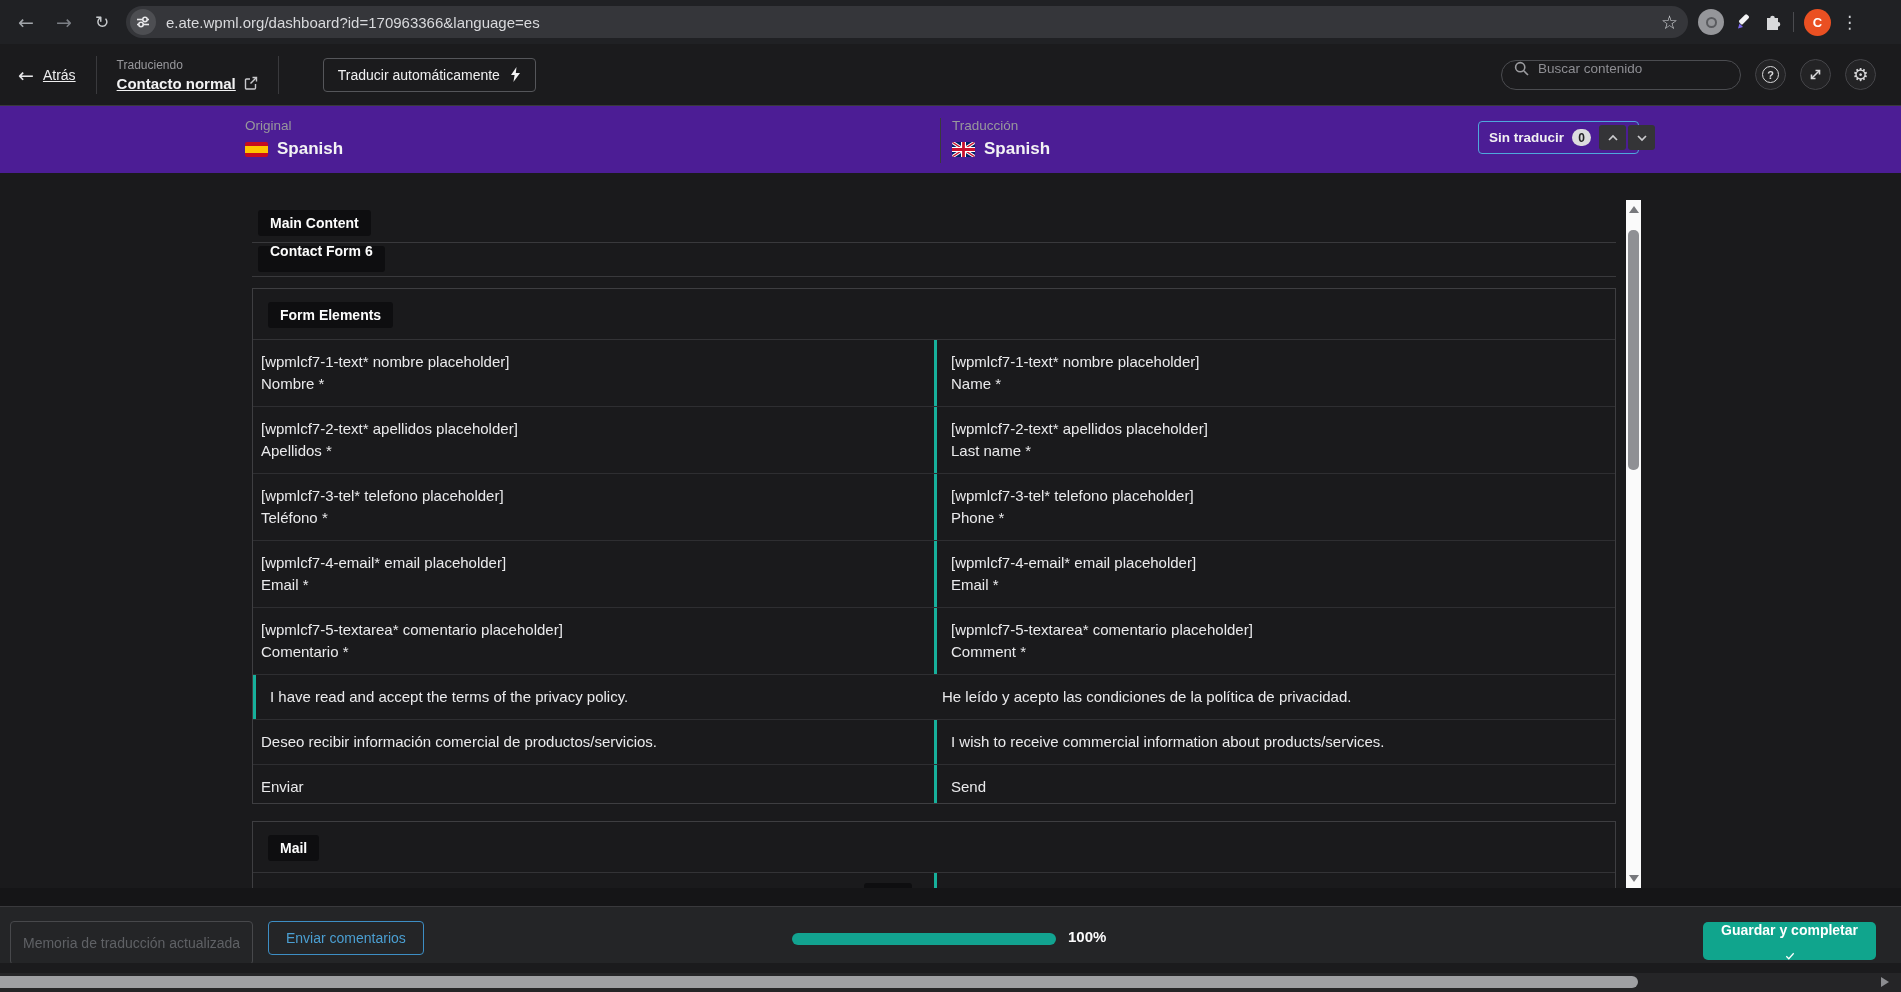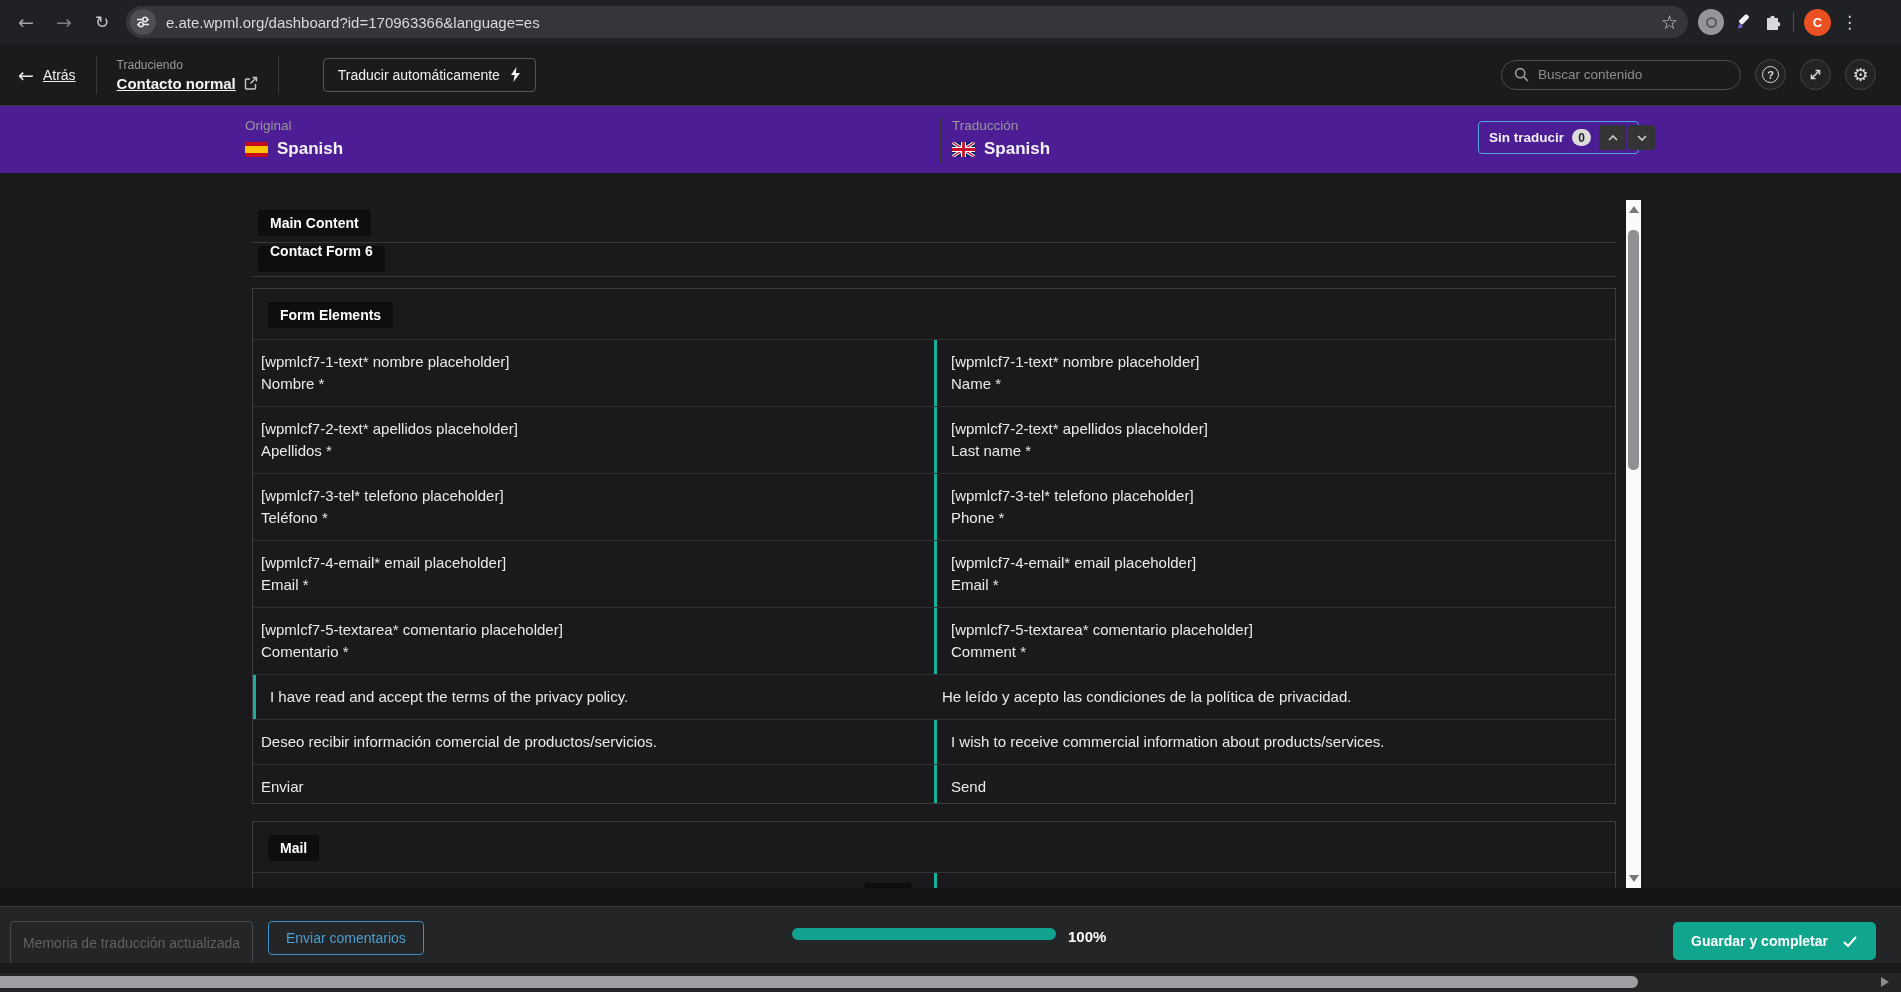--- a/index.html
+++ b/index.html
@@ -36,21 +36,21 @@
   .v-div { width:1px; height:38px; background:#3a3a3d; margin:0 20px; }
   .doc-group { display:flex; flex-direction:column; gap:3px; }
   .doc-context { font-size:12px; color:#98989c; }
   .doc-title-row { display:flex; align-items:center; gap:8px; }
   .doc-title { font-size:15px; font-weight:bold; color:#f2f2f3; text-decoration:underline; }
   .btn-outline { display:flex; align-items:center; gap:10px; border:1px solid #55565a;
     border-radius:4px; padding:8px 14px; color:#f0f0f1; font-size:14px; background:transparent; }
   .auto-translate { margin-left:24px; }
   .header-right { margin-left:auto; display:flex; align-items:center; gap:14px; }
   .search-pill { width:240px; height:30px; border:1px solid #4b4c50; border-radius:16px;
-    display:flex; align-items:center; gap:9px; padding:0 12px; }
+    display:flex; align-items:flex-start; gap:9px; padding:0 12px; }
   .search-pill input { background:transparent; border:none; outline:none; color:#cfcfd2;
     font-size:13.5px; width:170px; font-family:"Liberation Sans",sans-serif; }
   .search-pill input::placeholder { color:#8e8e93; }
   .icon-circle { width:31px; height:31px; border-radius:50%; background:#232325;
     border:1px solid #454549; display:flex; align-items:center; justify-content:center;
     color:#d9d9db; }
   .qmark { width:17px; height:17px; border:1.5px solid #d9d9db; border-radius:50%;
     font-size:11px; display:flex; align-items:center; justify-content:center; font-weight:bold; }
   .gear { font-size:18px; line-height:1; }
 
@@ -114,26 +114,26 @@
   
   .bottom-band { position:absolute; left:0; top:888px; width:1901px; height:18px; background:#151517; }
   .footer { position:absolute; left:0; top:906px; width:1901px; height:57px;
     background:#242527; border-top:1px solid #39393c; }
   .btn-disabled { position:absolute; left:10px; top:14px; height:44px; padding:0 12px;
     border:1px solid #47484b; border-radius:4px; color:#5f6165; font-size:14px;
     display:flex; align-items:center; background:transparent; }
   .btn-feedback { position:absolute; left:268px; top:14px; height:34px; padding:0 17px;
     border:1px solid #3d8ec4; border-radius:4px; color:#4b9fd2; font-size:14px;
     display:flex; align-items:center; background:transparent; }
-  .progress-group { position:absolute; left:792px; top:21px; display:flex; align-items:flex-start; gap:12px; }
+  .progress-group { position:absolute; left:792px; top:21px; display:flex; align-items:flex-end; gap:12px; }
   .progress-track { width:264px; height:12px; border-radius:6px; background:#12a390; }
   .progress-label { font-size:15px; font-weight:bold; color:#fbfbfc; }
   .btn-save { position:absolute; right:25px; top:15px; height:38px; padding:0 18px;
     background:#10a58d; border:none; border-radius:5px; color:#fff; font-size:14px;
-    font-weight:bold; display:flex; align-items:center; gap:14px; }
+    font-weight:bold; display:flex; align-items:center; gap:14px;flex-direction:column; }
 
   
   .bottom-strip { position:absolute; left:0; top:963px; width:1901px; height:10px; background:#1b1b1d; }
   .hscroll { position:absolute; left:0; top:973px; width:1901px; height:19px; background:#252527; }
   .hthumb { position:absolute; left:0; top:3px; width:1638px; height:12px;
     background:#9fa0a3; border-radius:0 6px 6px 0; }
   .tri-right { position:absolute; right:12px; top:4px; width:0; height:0;
     border-top:5.5px solid transparent; border-bottom:5.5px solid transparent;
     border-left:8px solid #8b8c90; }
 

